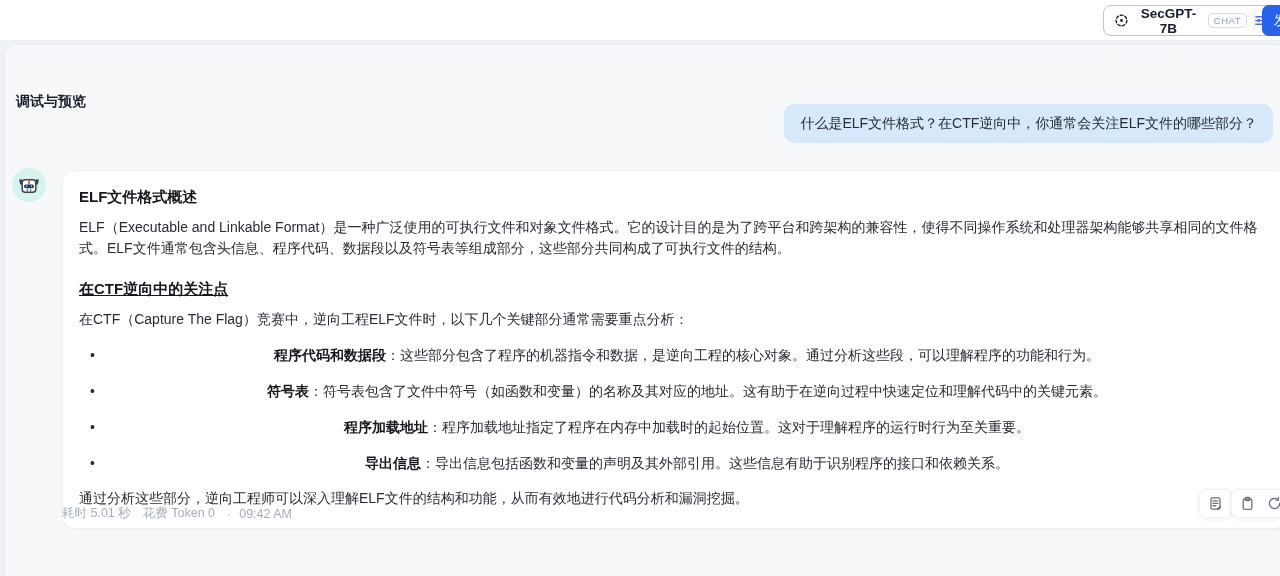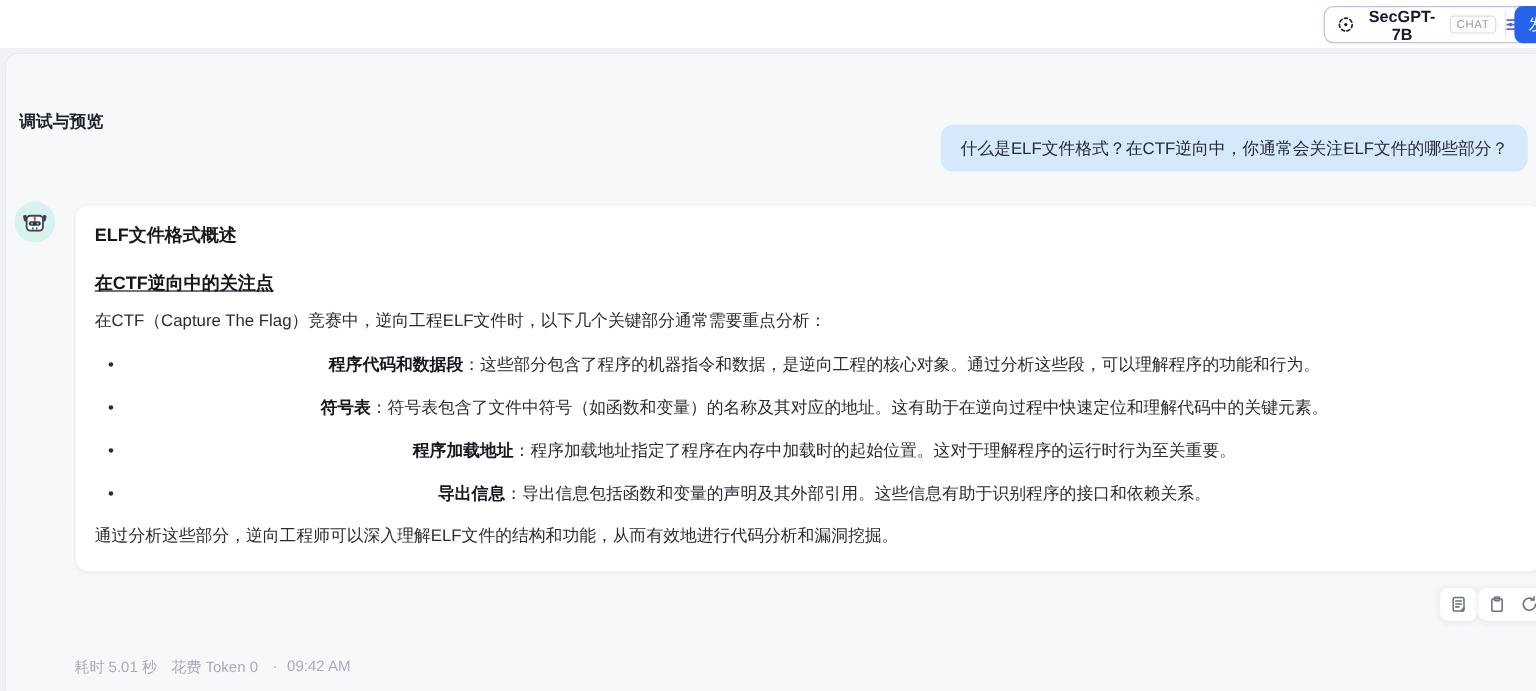--- a/index.html
+++ b/index.html
@@ -82,21 +82,21 @@
   }
   .assistant-bubble li::before {
     content: "•"; position: absolute; left: 11px; top: 0; color: #2a2c33;
   }
   .assistant-bubble li b { font-weight: 700; color: #16181e; }
   .closing { margin-top: 14px; }
 
   
   .meta {
     position: absolute; left: 62px; top: 505px;
-    font-size: 12.5px; color: #a7adb7; display: flex; gap: 8px;  margin-top: 43px;
+    font-size: 12.5px; color: #a7adb7; display: flex; gap: 8px; align-items: center;
   }
   .meta .sp { margin-right: 4px; }
 
   
   .pill {
     position: absolute; top: 489px; height: 29px;
     background: #ffffff; border: 1px solid #f0f2f5; border-radius: 8px;
     box-shadow: 0 1px 5px rgba(25,32,46,.08);
     display: flex; align-items: center; gap: 12px; padding: 0 8px;
   }
@@ -156,20 +156,21 @@
       <circle cx="14.4" cy="13.3" r="1" fill="#39c8f2"></circle>
 
       <line x1="10.4" y1="16.6" x2="10.4" y2="18.2" stroke="#3f4350" stroke-width="1.2"></line>
       <line x1="13.6" y1="16.6" x2="13.6" y2="18.2" stroke="#3f4350" stroke-width="1.2"></line>
     </svg>
   </span>
 </div>
 
 <div class="assistant-bubble">
   <h3>ELF文件格式概述</h3>
+  <p>ELF（Executable and Linkable Format）是一种广泛使用的可执行文件和对象文件格式。它的设计目的是为了跨平台和跨架构的兼容性，使得不同操作系统和处理器架构能够共享相同的文件格式。ELF文件通常包含头信息、程序代码、数据段以及符号表等组成部分，这些部分共同构成了可执行文件的结构。</p>
   <h3 class="h-sec">在CTF逆向中的关注点</h3>
   <p>在CTF（Capture The Flag）竞赛中，逆向工程ELF文件时，以下几个关键部分通常需要重点分析：</p>
   <ul>
     <li><b>程序代码和数据段</b><span>：这些部分包含了程序的机器指令和数据，是逆向工程的核心对象。通过分析这些段，可以理解程序的功能和行为。</span></li>
     <li><b>符号表</b><span>：符号表包含了文件中符号（如函数和变量）的名称及其对应的地址。这有助于在逆向过程中快速定位和理解代码中的关键元素。</span></li>
     <li><b>程序加载地址</b><span>：程序加载地址指定了程序在内存中加载时的起始位置。这对于理解程序的运行时行为至关重要。</span></li>
     <li><b>导出信息</b><span>：导出信息包括函数和变量的声明及其外部引用。这些信息有助于识别程序的接口和依赖关系。</span></li>
   </ul>
   <p class="closing">通过分析这些部分，逆向工程师可以深入理解ELF文件的结构和功能，从而有效地进行代码分析和漏洞挖掘。</p>
 </div>

